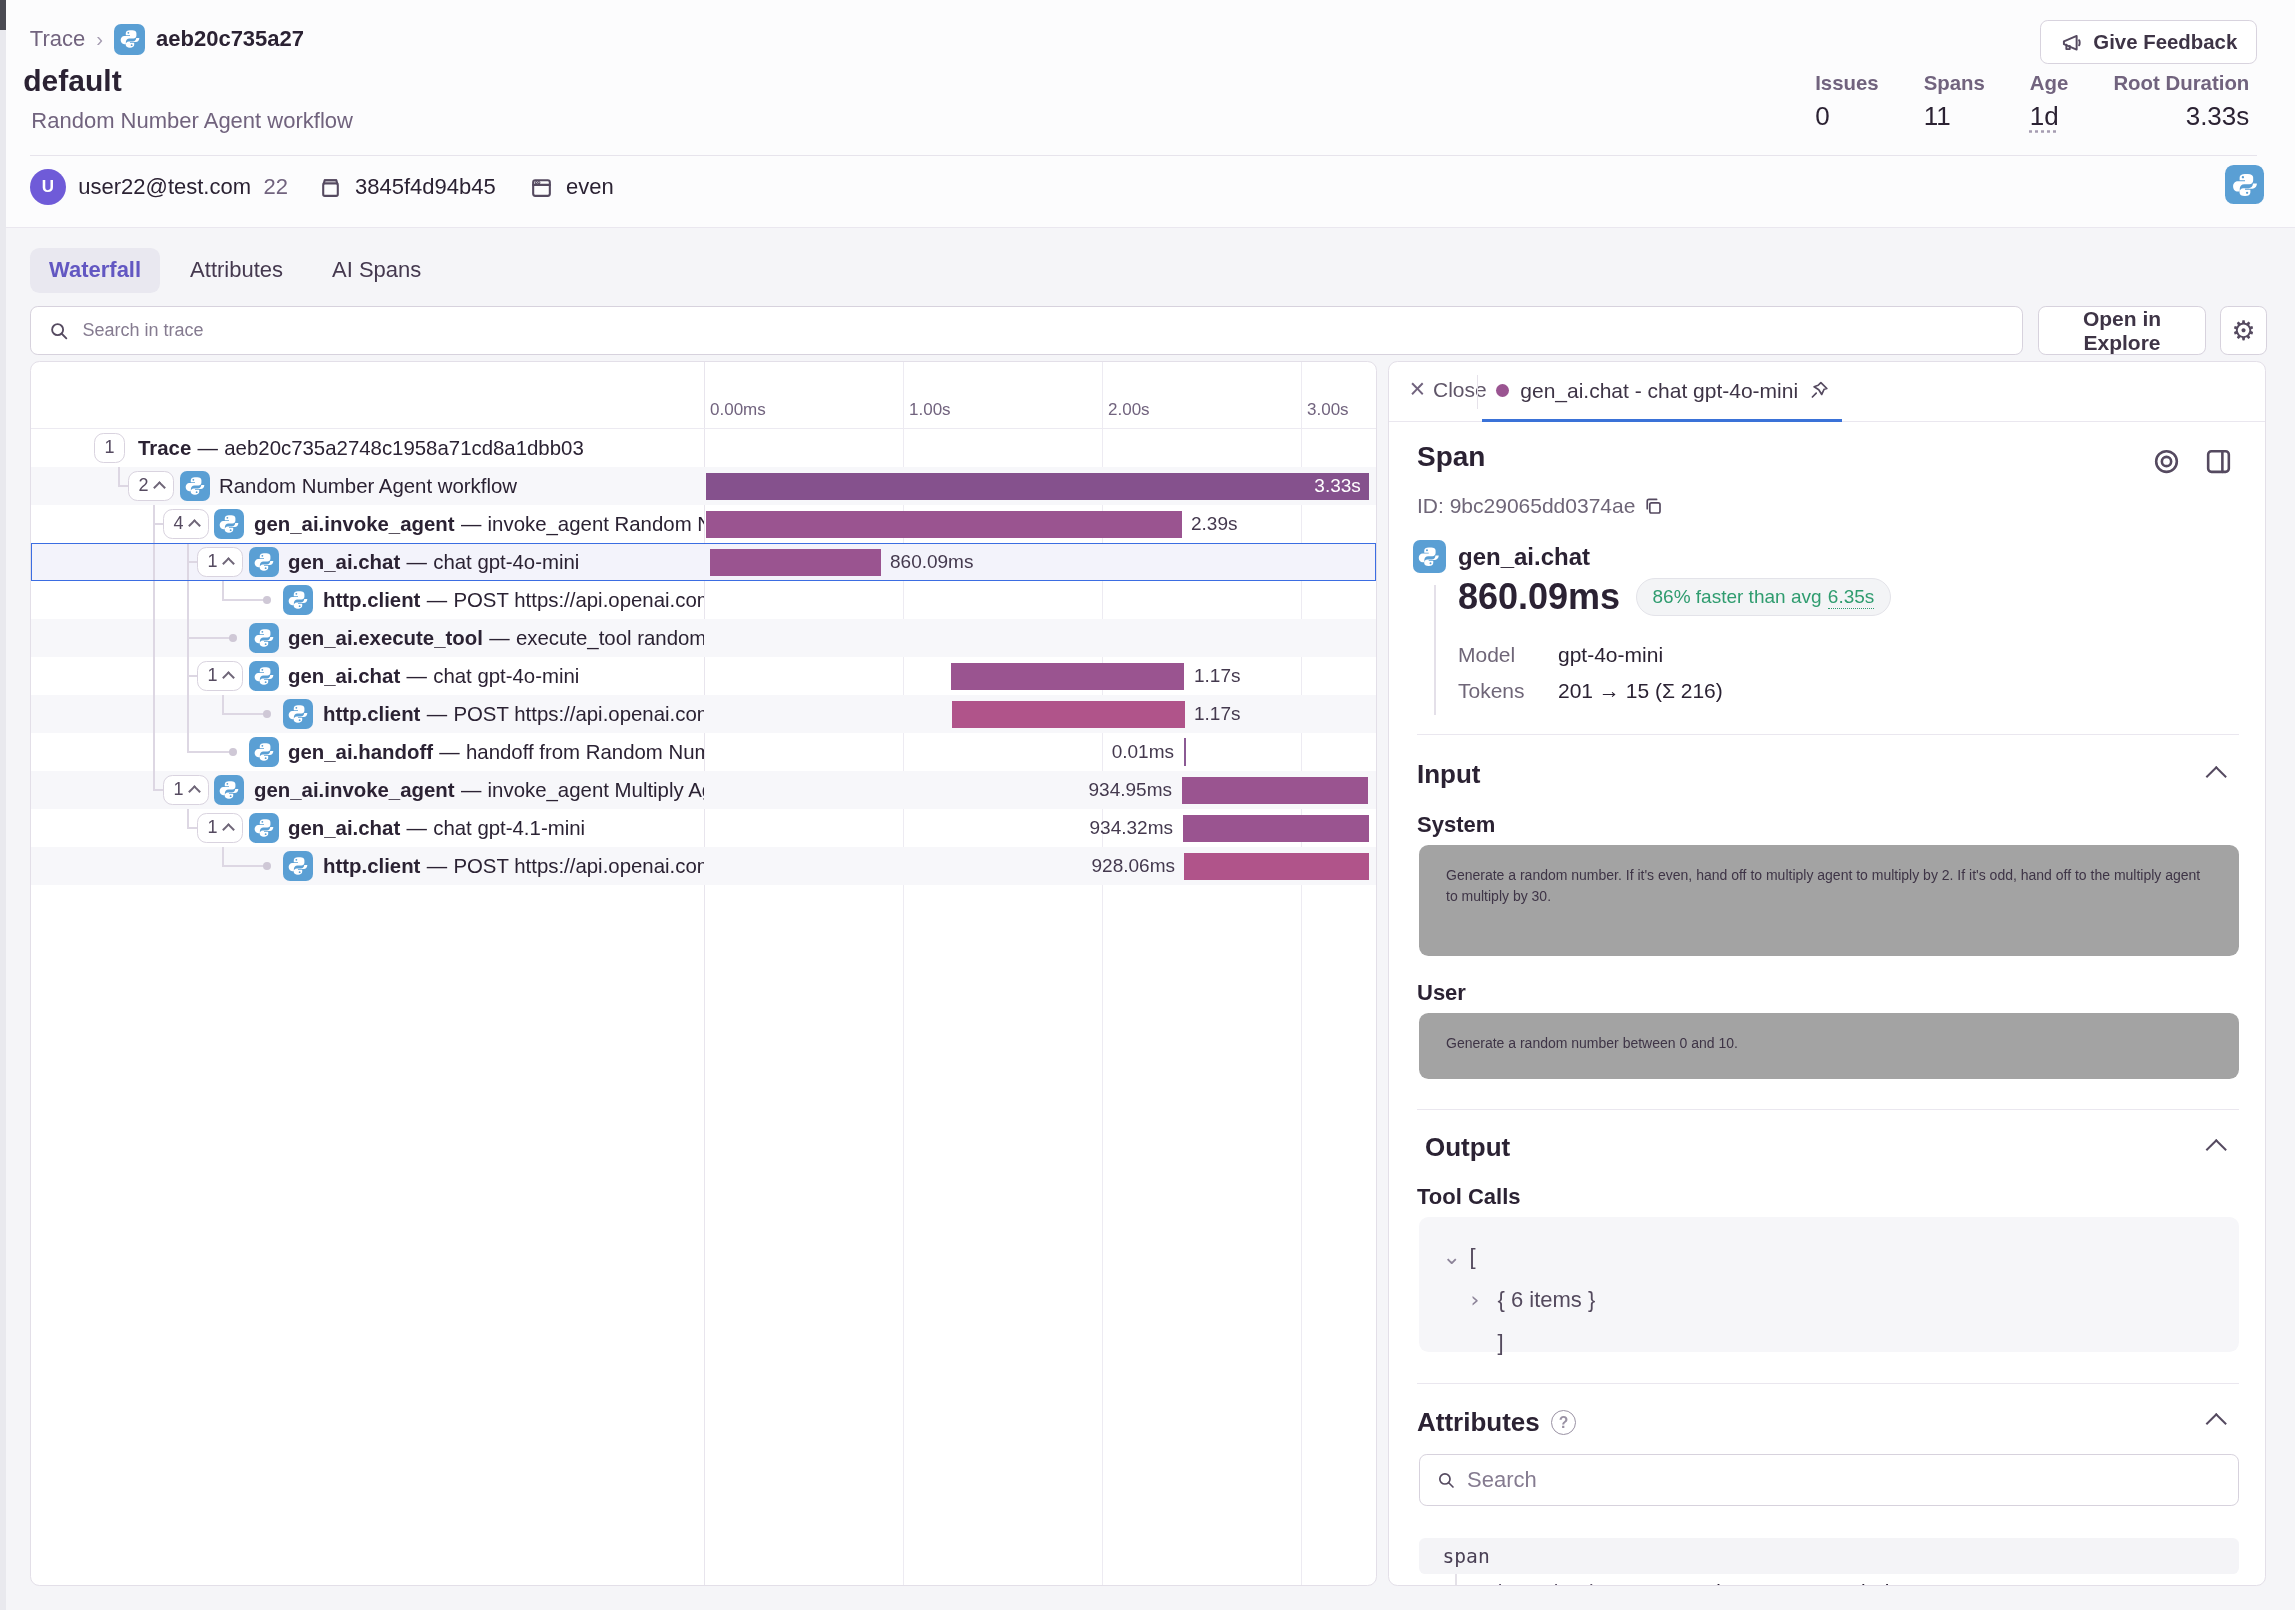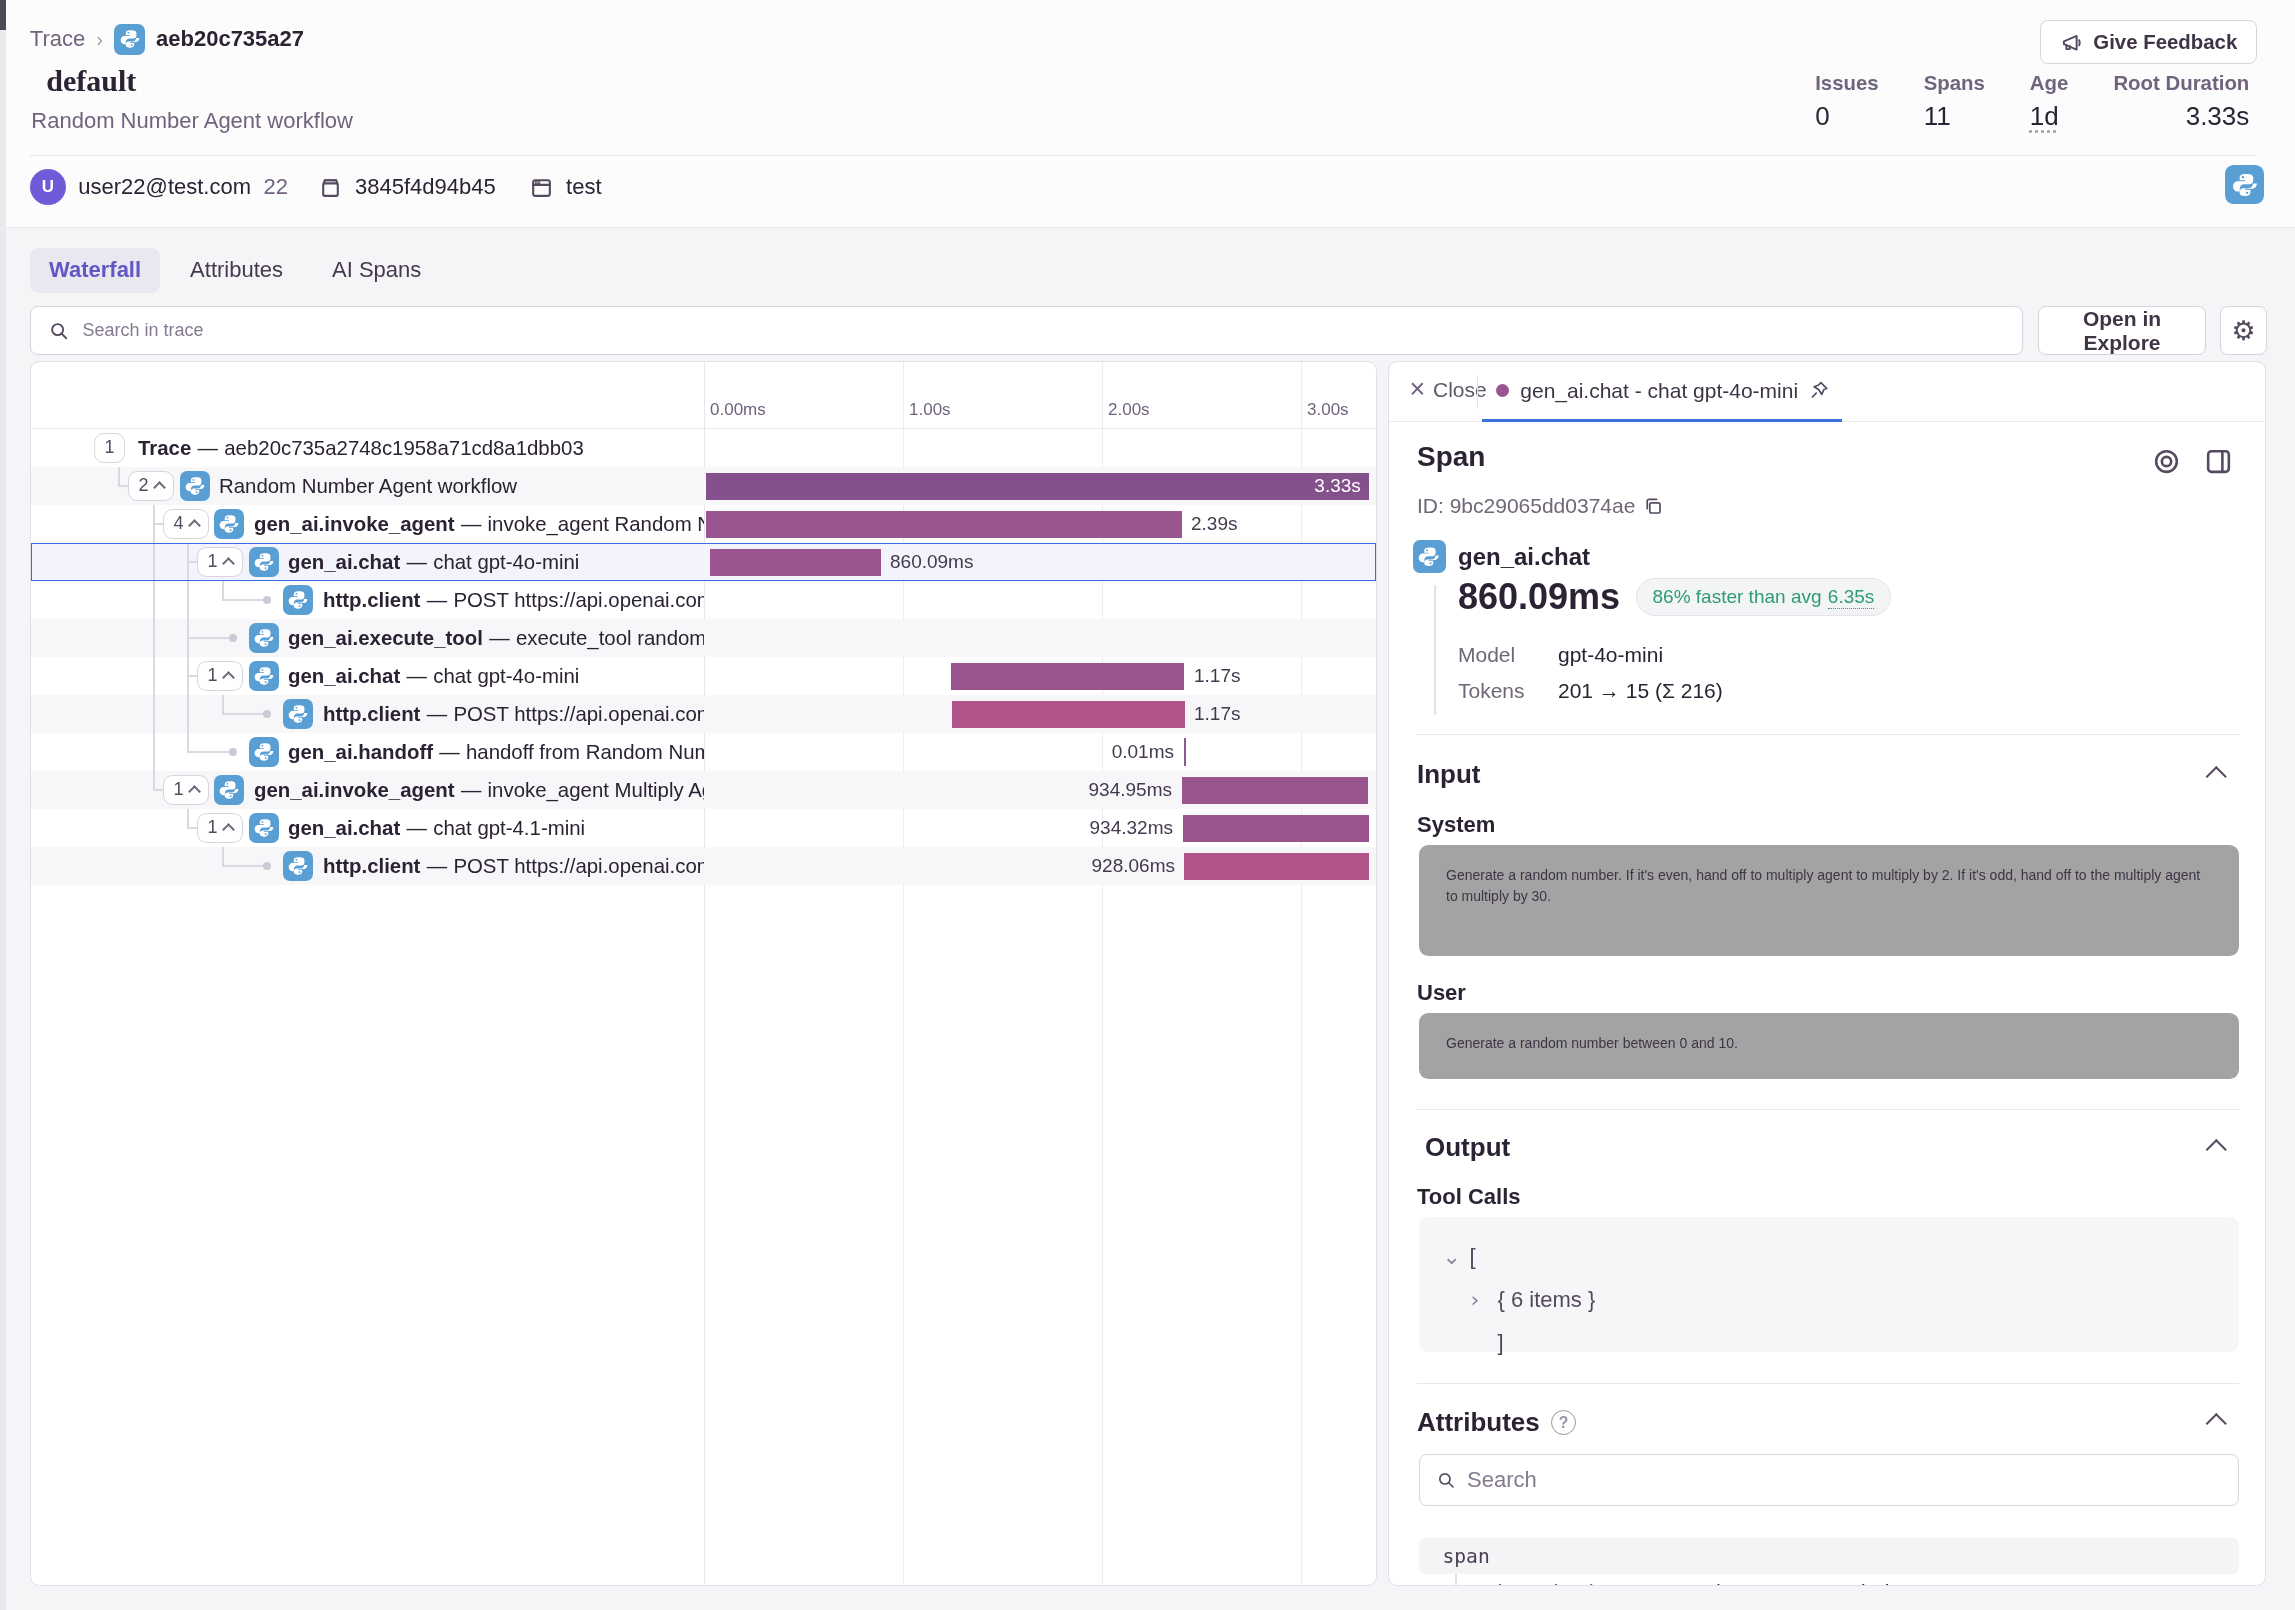--- a/index.html
+++ b/index.html
@@ -9,21 +9,21 @@
 
   
   .tophead{position:absolute;left:6.3px;top:0;width:2289px;height:227px;background:#fcfcfd;border-bottom:0.8px solid #eae7ef;}
   .crumbs{position:absolute;left:23.5px;top:23.5px;display:flex;align-items:center;gap:11px;font-size:22px;}
   .crumb-root{color:#71637e;}
   .crumb-sep{color:#a59cb1;font-size:20.4px;}
   .crumb-id{color:#2b2233;font-weight:600;}
   .py-icon{display:inline-flex;align-items:center;justify-content:center;background:#5a9fd4;border-radius:7px;flex:none;}
   .py-icon svg{display:block;}
   .feedback-btn{position:absolute;right:38px;top:20.4px;height:44px;display:flex;align-items:center;gap:9.4px;padding:0 19px;background:#fff;border:1.2px solid #d8d3de;border-radius:7.8px;font-size:20.4px;font-weight:700;color:#3e3446;}
-  .page-title{position:absolute;left:40px;top:64px;font-size:30px;font-weight:700;color:#2b2233;font-family:Liberation Serif, serif;}
+  .page-title{position:absolute;left:17px;top:64px;font-size:30px;font-weight:700;color:#2b2233;}
   .page-sub{position:absolute;left:25px;top:108px;font-size:22px;color:#71637e;}
   .stats{position:absolute;right:46px;top:72px;display:flex;gap:45px;}
   .stat{display:flex;flex-direction:column;gap:6.3px;}
   .stat .lab{font-size:20.4px;font-weight:700;color:#71637e;}
   .stat .val{font-size:26px;color:#2b2233;}
   .stat:last-child{text-align:right;}
   .stat .val.dotted{text-decoration:underline dotted #a59cb1;text-underline-offset:4.7px;align-self:flex-start;}
   .hrule{position:absolute;left:23.5px;right:38px;top:155px;height:0.8px;background:#e7e4ec;}
   .userrow{position:absolute;left:23.5px;top:165px;height:44px;display:flex;align-items:center;gap:12.5px;font-size:22px;}
   .avatar{width:36px;height:36px;border-radius:50%;background:#6f5bd8;color:#fff;display:flex;align-items:center;justify-content:center;font-size:17px;font-weight:700;}
@@ -173,21 +173,21 @@
       </span>
       <span class="user-rel">3845f4d94b45</span>
       <span class="meta-ic">
         <svg class="ic" width="25" height="25" viewBox="0 0 24 24">
             <rect x="4" y="5" width="16" height="15" rx="2"></rect>
             <path d="M4 9.5h16"></path>
             <circle cx="7" cy="7.3" r="0.5"></circle>
             <circle cx="9.5" cy="7.3" r="0.5"></circle>
           </svg>
       </span>
-      <span class="user-env">test</span>
+      <span class="user-env">even</span>
     </div>
     <span class="head-py py-icon" style="width:39px;height:39px;border-radius:8.6px;">
       <svg width="28" height="28" viewBox="0 0 24 24">
           <path fill="#fff" d="M11.9 2.5c-2.7 0-4.5 1.2-4.5 3.1v2.3h4.6v.9H5.7c-2.1 0-3.9 1.9-3.9 4.4s1.8 4.4 3.9 4.4h1.8v-2.4c0-2.1 1.7-3.8 3.8-3.8h4.5c1.8 0 3.2-1.5 3.2-3.3V5.6c0-1.9-1.8-3.1-4.5-3.1h-2.6zm-1.7 1.8a1 1 0 110 2 1 1 0 010-2z"></path>
           <path fill="#fff" d="M12.1 21.5c2.7 0 4.5-1.2 4.5-3.1v-2.3H12v-.9h6.3c2.1 0 3.9-1.9 3.9-4.4h-3.4v.1c0 2.1-1.7 3.8-3.8 3.8H10.5c-1.8 0-3.2 1.5-3.2 3.3v.4c0 1.9 1.8 3.1 4.5 3.1h.3zm1.7-1.8a1 1 0 110-2 1 1 0 010 2z"></path>
         </svg>
     </span>
   </div>
 
   <div class="tabsrow">

